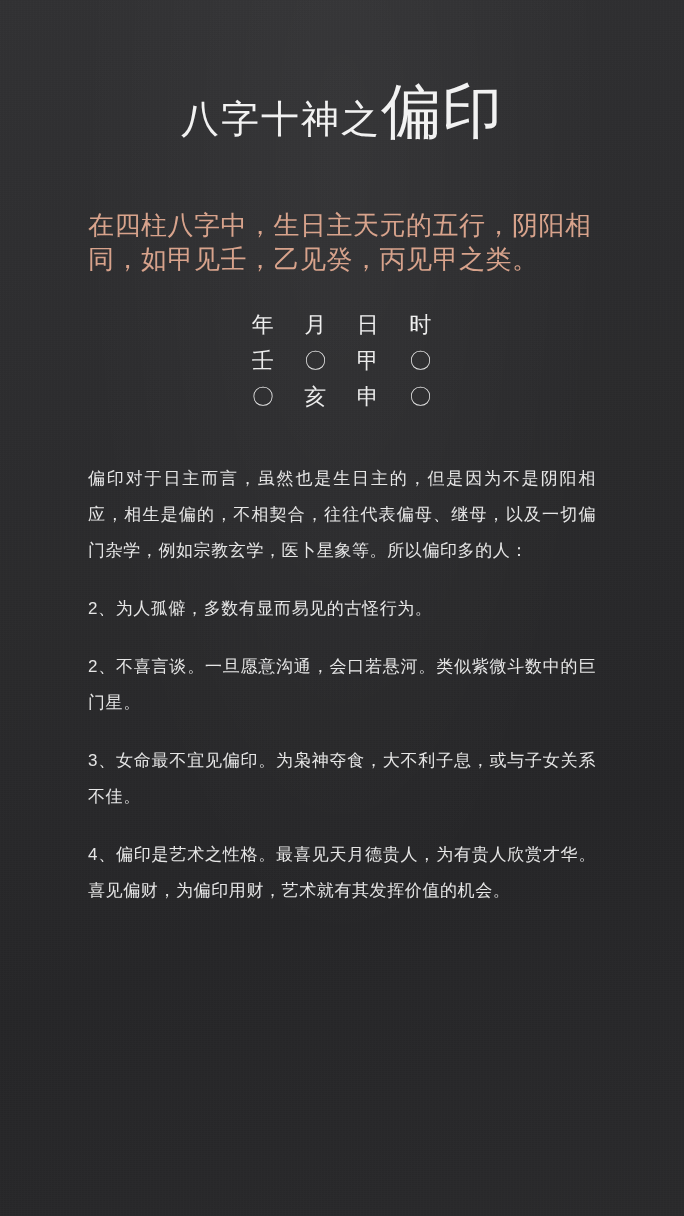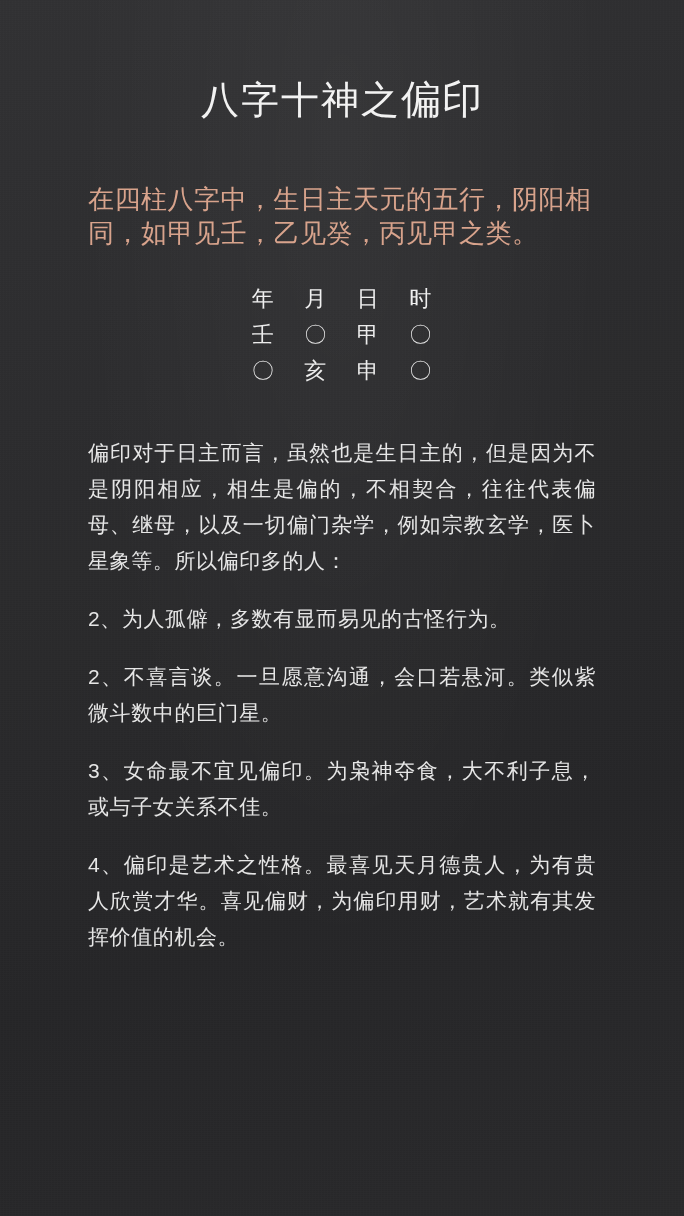--- a/index.html
+++ b/index.html
@@ -47,21 +47,21 @@
     font-family: "Liberation Serif", "DejaVu Serif", serif;
     color: #f2f2f2;
     white-space: nowrap;
     letter-spacing: 1px;
   }
   .title .small {
     font-size: 38px;
     letter-spacing: 2px;
   }
   .title .big {
-    font-size: 40px;
+    font-size: 60px;
     letter-spacing: 1px;
   }
 
   
   .intro {
     margin-top: 56px;
     color: #d8a38c;
     font-family: "Liberation Serif", "DejaVu Serif", serif;
     font-size: 26px;
     line-height: 34px;
@@ -88,21 +88,21 @@
   }
   .pillars tr.header td {
     color: #f0f0f0;
   }
 
   
   .body-block {
     margin-top: 46px;
   }
   .para {
-    font-size: 21px;
+    font-size: 17px;
     line-height: 36px;
     color: #e6e6e6;
     letter-spacing: 0.6px;
     margin: 0 0 22px 0;
     text-align: justify;
     text-justify: inter-ideograph;
     font-family: "Liberation Sans", "DejaVu Sans", sans-serif;
   }
   .para:last-child { margin-bottom: 0; }
 </style>

